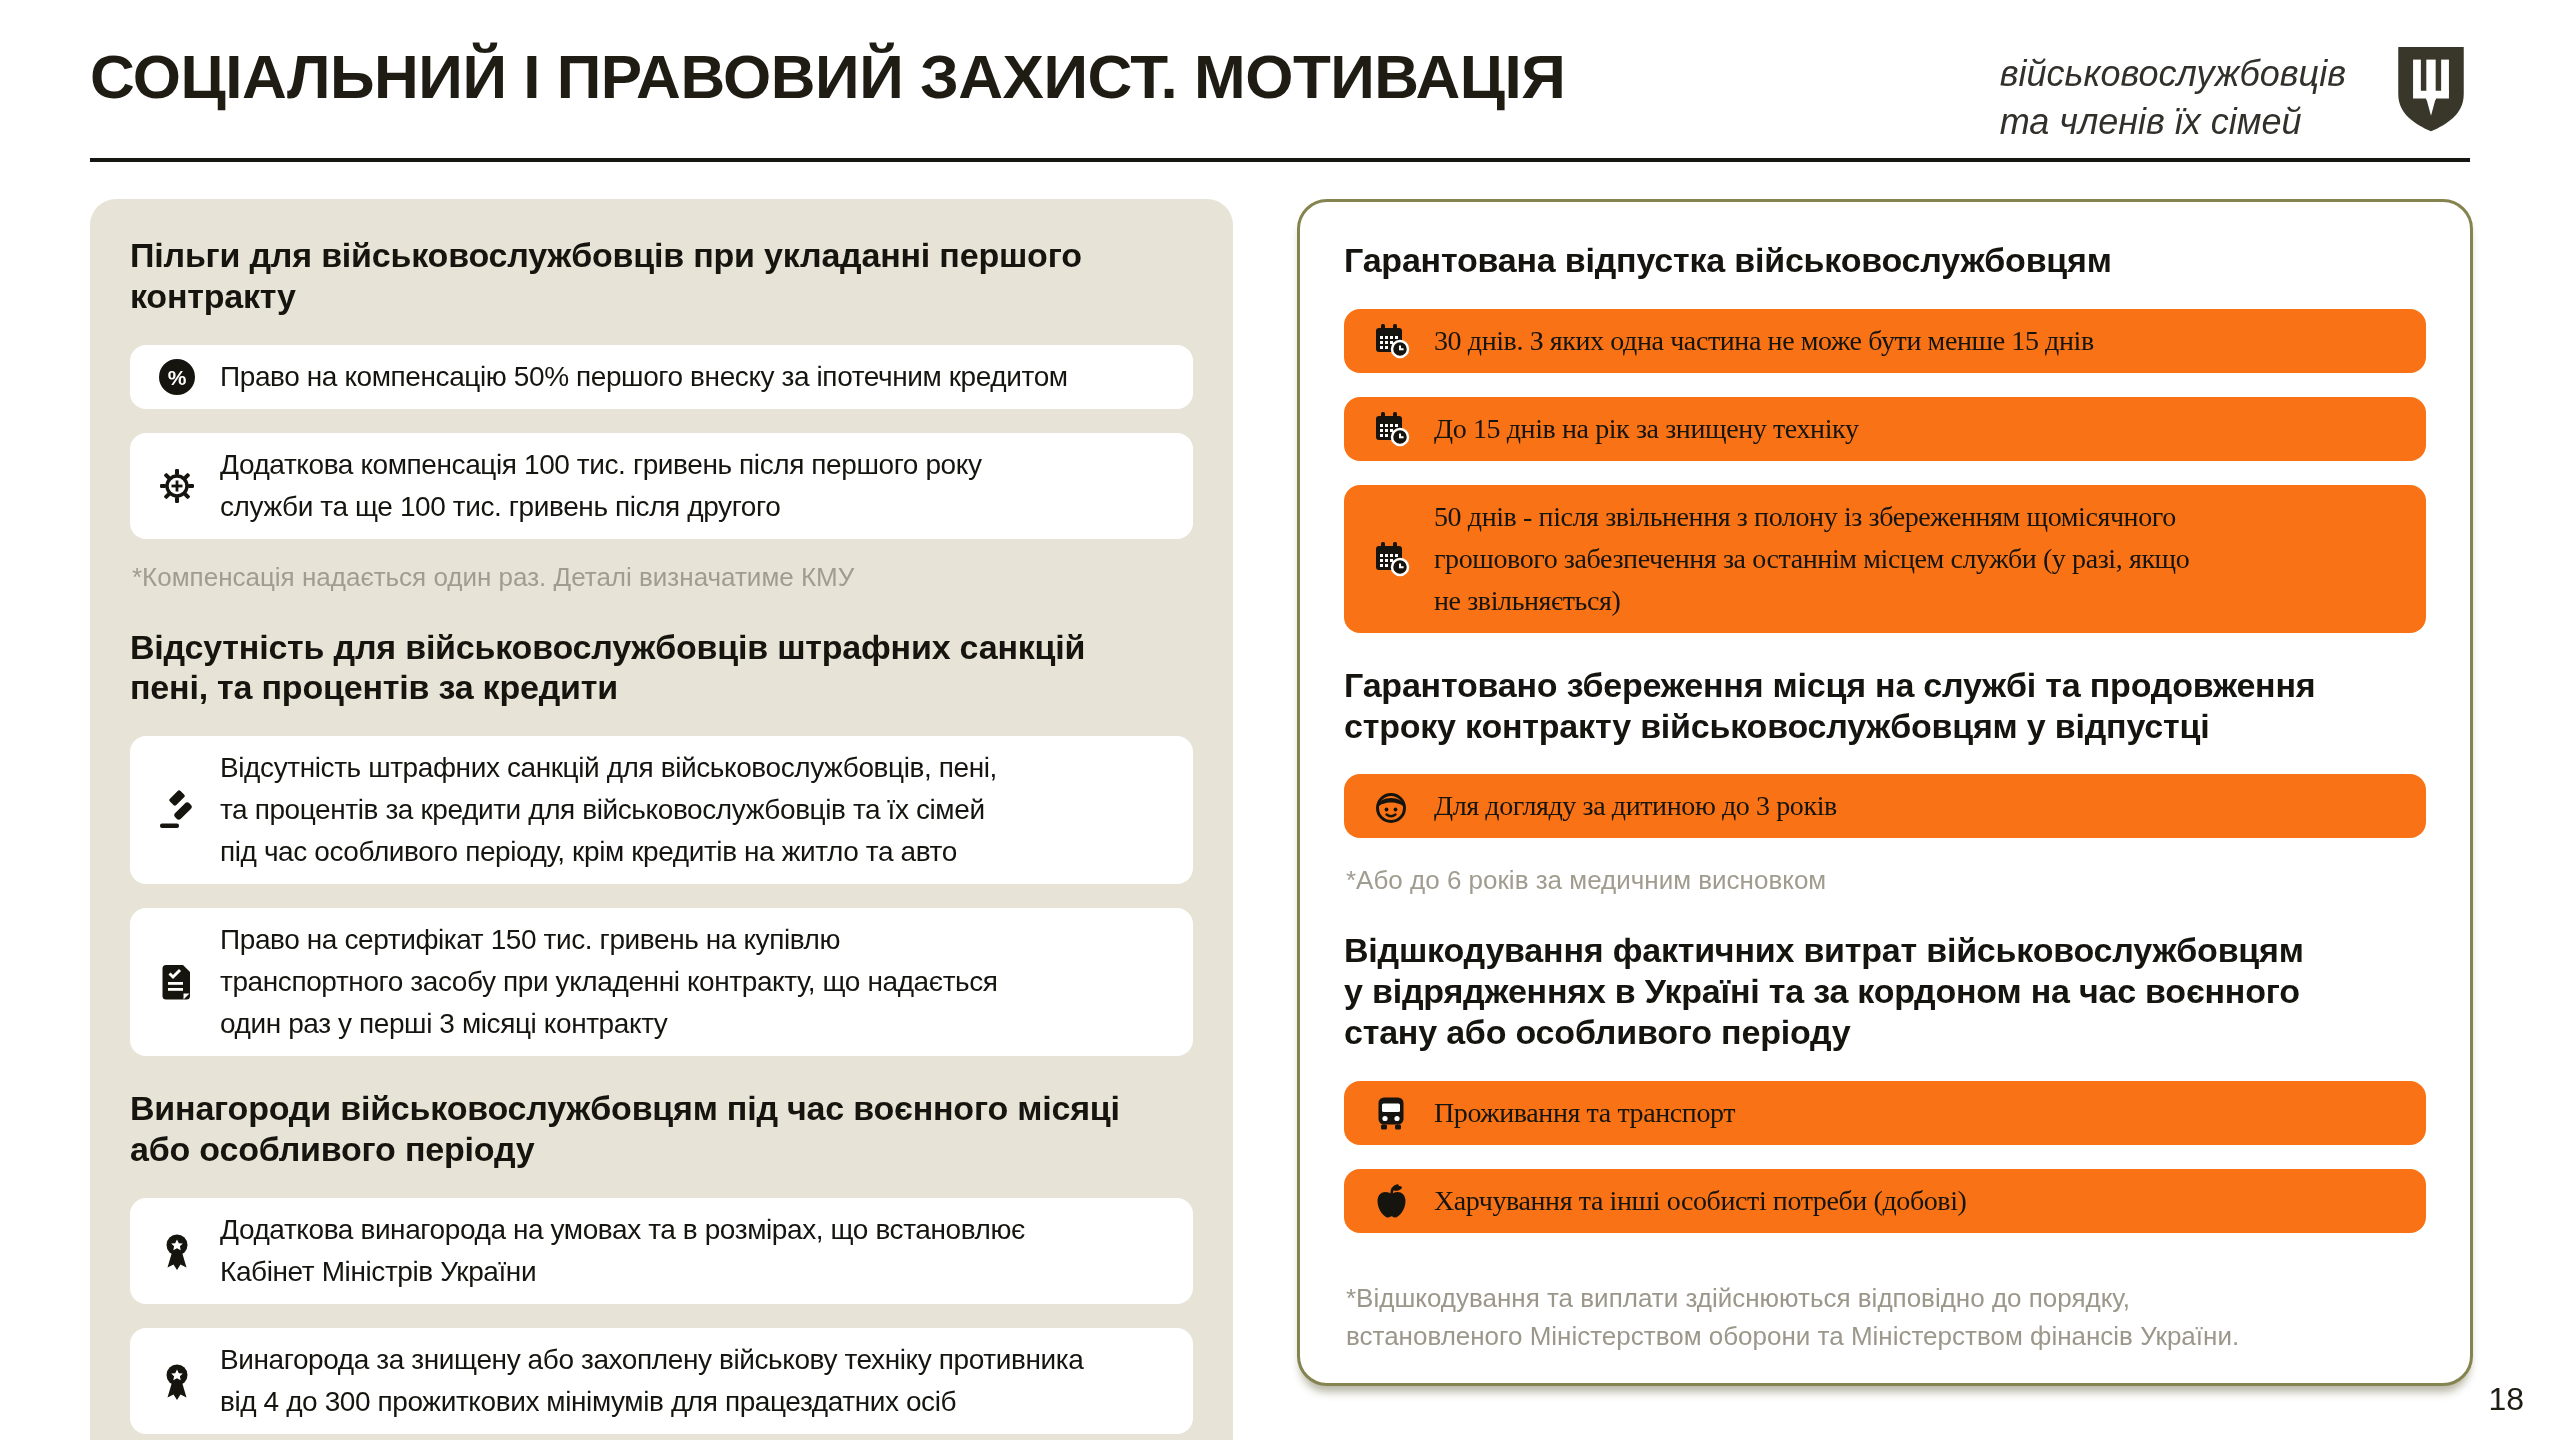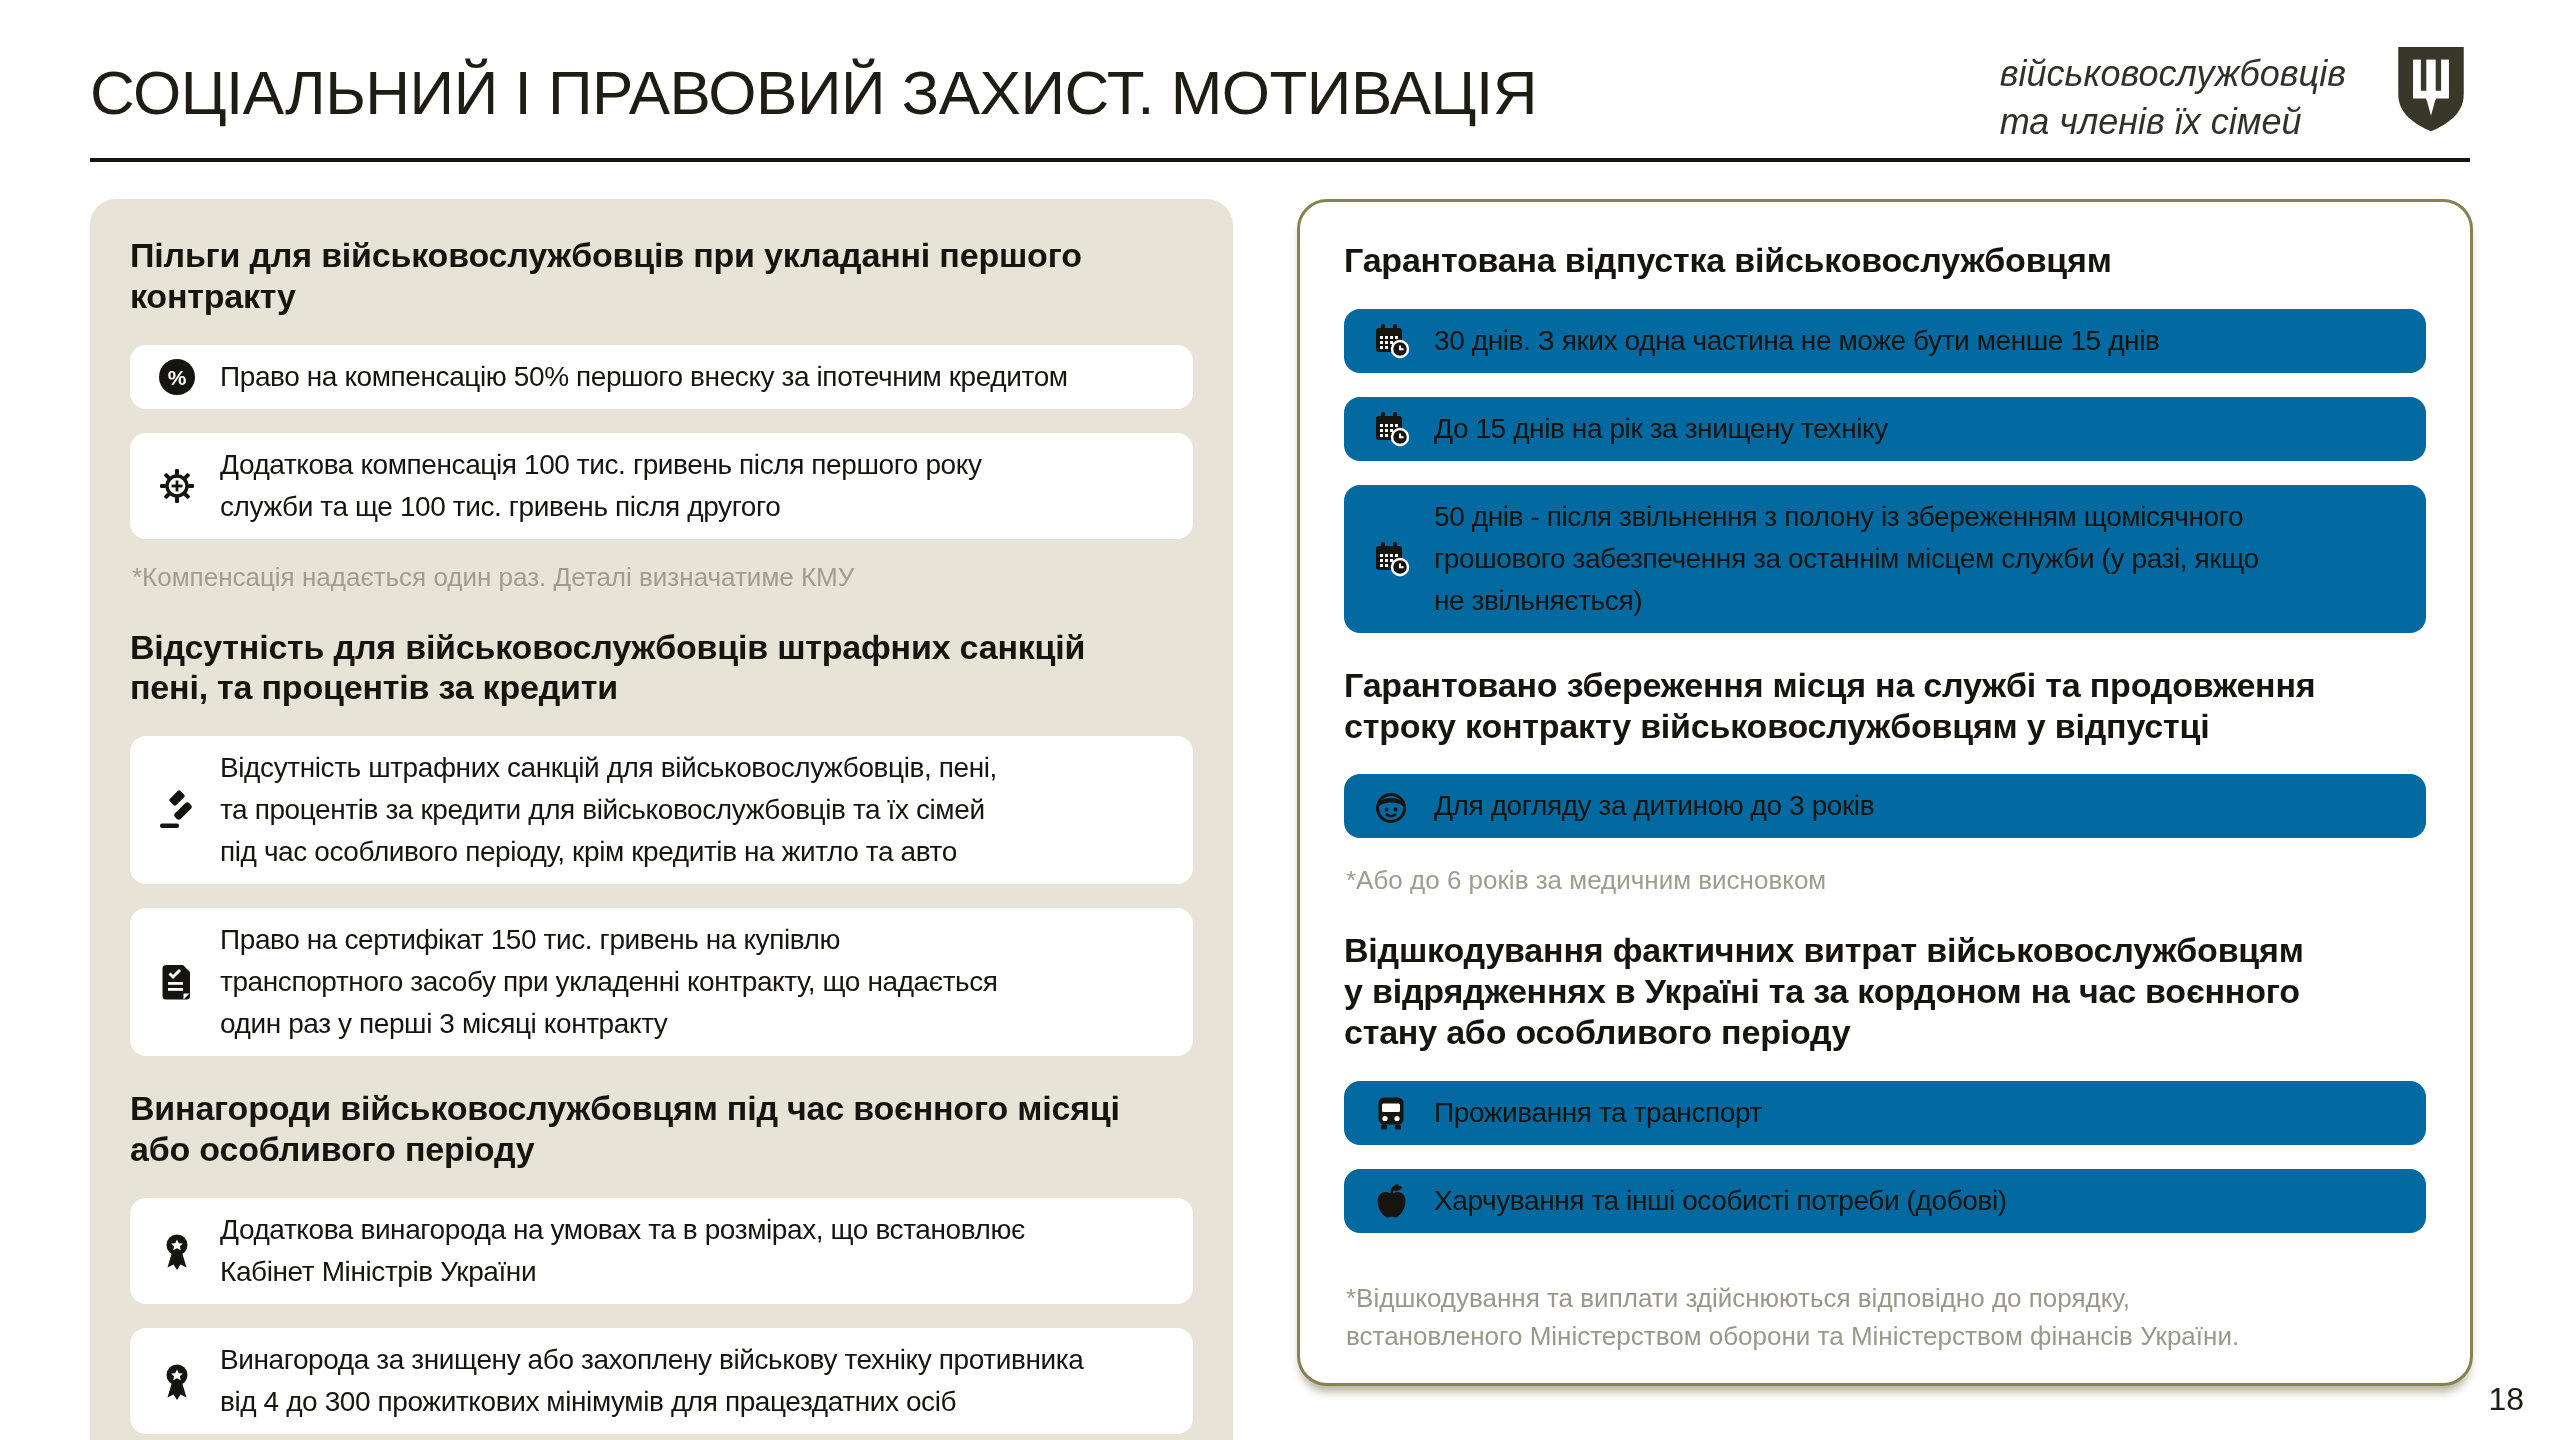--- a/index.html
+++ b/index.html
@@ -1,39 +1,39 @@
 <!DOCTYPE html>
 <html><head>
 <meta charset="utf-8">
 <style>
   html,body{margin:0;padding:0;background:#ffffff;}
   body{width:2560px;height:1440px;font-family:"Liberation Sans",sans-serif;color:#15140e;}
   .slide{position:relative;width:2560px;height:1440px;overflow:hidden;background:#ffffff;}
 
   .header{position:absolute;left:90px;top:38px;width:2380px;display:flex;justify-content:space-between;align-items:flex-start;}
-  .title{font-size:62px;font-weight:400;letter-spacing:-0.5px;color:#1e1c13;line-height:1.05;margin-top:22px;}
+  .title{font-size:62px;font-weight:700;letter-spacing:-0.5px;color:#1e1c13;line-height:1.05;margin-top:6px;}
   .header-right{display:flex;align-items:flex-start;gap:46px;margin-top:6px;font-style:italic;}
   .subtitle{font-size:36px;line-height:1.32;color:#32302a;margin-top:6px;}
   .logo{width:78px;height:92px;flex:0 0 78px;}
 
   .rule{position:absolute;left:90px;top:158px;width:2380px;border-top:4px solid #16150f;}
 
   .main{position:absolute;left:90px;top:199px;display:flex;gap:64px;align-items:flex-start;}
 
   .panel{box-sizing:border-box;}
   .left-panel{width:1143px;min-height:1169px;background:#e7e3d6;border-radius:26px;padding:36px 40px 34px 40px;}
   .right-panel{width:1176px;min-height:1163px;background:#ffffff;border:3px solid #85834f;border-radius:30px;padding:38px 44px 28px 44px;
                box-shadow:0 9px 8px -3px rgba(95,92,55,0.45);}
 
   .section-heading{font-size:34px;font-weight:700;line-height:1.2;letter-spacing:-0.2px;color:#15140e;margin:32px 0 28px 0;white-space:pre-line;}
   .section-heading.first{margin-top:0;}
 
   .card,.chip{border-radius:16px;padding:11px 26px;display:flex;align-items:center;gap:22px;margin-bottom:24px;min-height:58px;box-sizing:border-box;}
   .card{background:#ffffff;}
-  .chip{background:#0369a1;}
+  .chip{background:#f97316;font-family:Liberation Serif, serif;}
   .card:last-child,.chip:last-child{margin-bottom:0;}
   .item-text{font-size:28px;line-height:42px;letter-spacing:-0.4px;color:#15140e;white-space:pre-line;}
   .icon{width:42px;height:42px;flex:0 0 42px;display:flex;align-items:center;justify-content:center;}
   .icon svg{width:40px;height:40px;display:block;}
 
   .note{font-size:26px;line-height:36px;color:#a09c8f;margin:-4px 0 30px 2px;white-space:pre-line;}
   .footnote{font-size:26px;line-height:38px;color:#9b978a;margin:46px 0 0 2px;white-space:pre-line;}
 
   .page-number{position:absolute;right:36px;bottom:22px;font-size:32px;color:#1e1c13;}
 </style>

